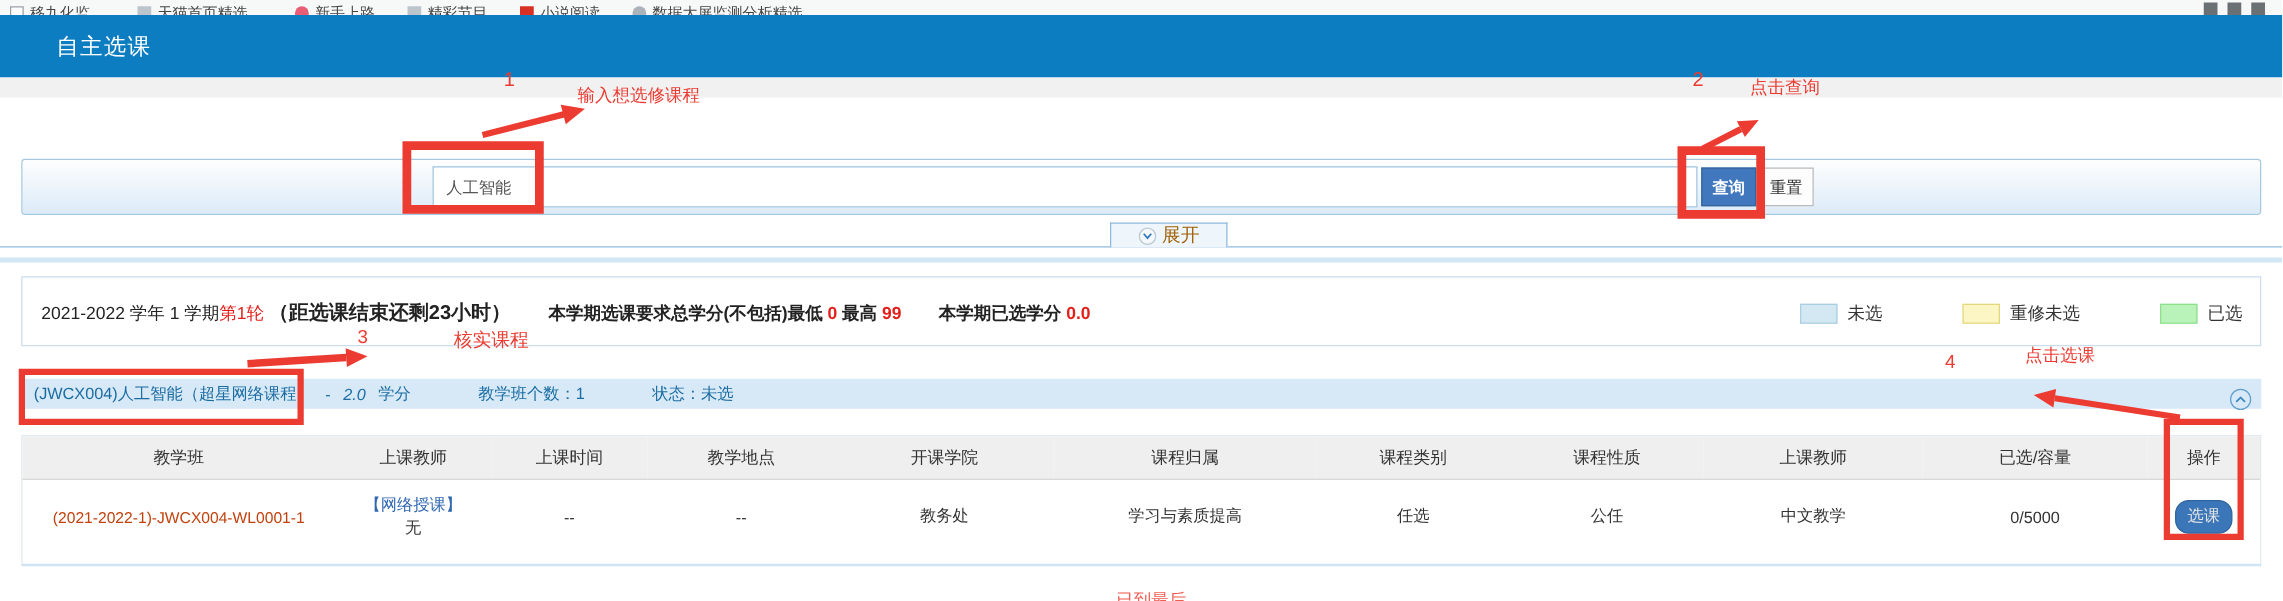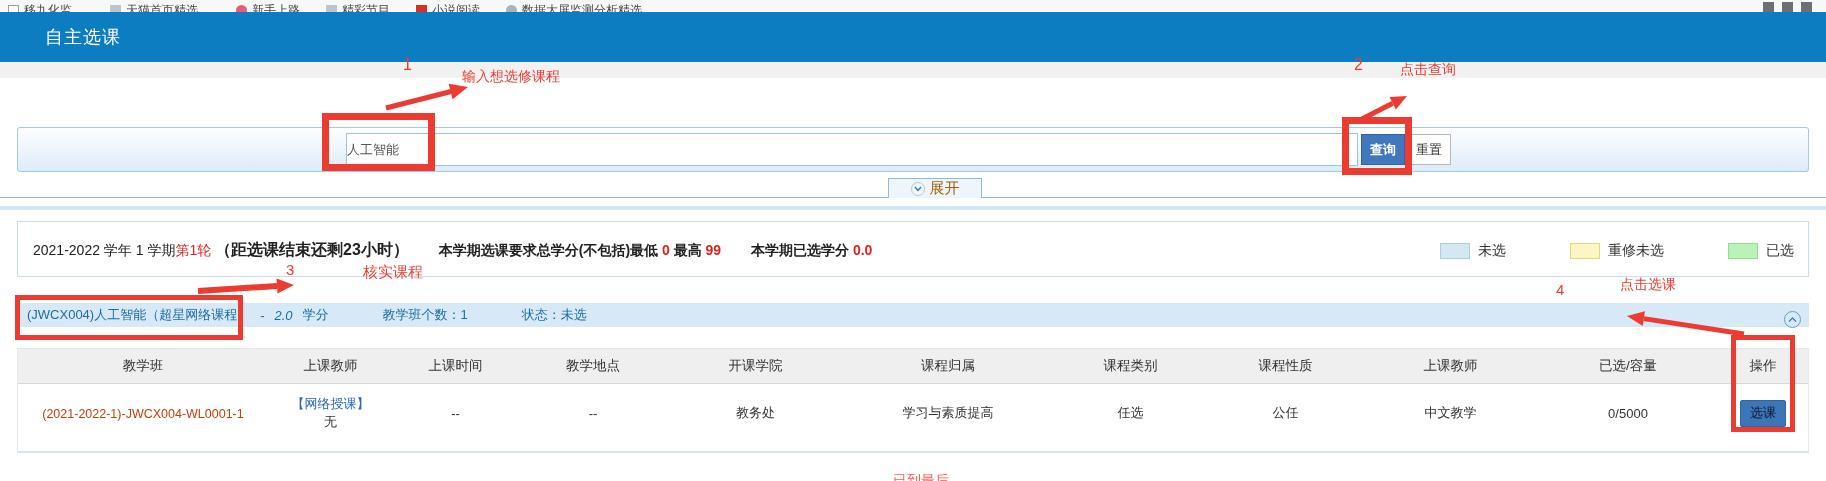--- a/index.html
+++ b/index.html
@@ -18,21 +18,21 @@
   .bm-right { position:absolute; right:14px; top:2px; display:flex; gap:8px; }
   .bm-right .bm-ic { background:#6b7075; }
 
   
   .appbar { position:absolute; left:0; top:12px; width:1826px; height:50px; background:#0d7dc1; }
   .appbar .title { position:absolute; left:45px; top:13px; color:#fff; font-size:18px; letter-spacing:1px; }
   .graystrip { position:absolute; left:0; top:62px; width:1826px; height:16px; background:#f1f1f1; }
 
   
   .search-panel { position:absolute; left:17px; top:127px; width:1792px; height:45px; border:1px solid #a6c8e0; border-radius:3px; background:linear-gradient(#fefefe,#dcebf8); }
-  .kw-input { position:absolute; left:328px; top:5px; width:1012px; height:33px; border:1px solid #9fc3de; background:#fff; font-size:13px; color:#555; font-family:inherit; }
+  .kw-input { position:absolute; left:328px; top:5px; width:1012px; height:33px; border:1px solid #9fc3de; background:#fff; font-size:13px; color:#555; padding-left:10px; font-family:inherit; }
   .btn-query { position:absolute; left:1343px; top:6px; width:44px; height:31px; background:#4077bd; border:1px solid #34649c; color:#fff; font-size:13px; cursor:pointer; font-family:inherit;font-weight:bold; }
   .btn-reset { position:absolute; left:1389px; top:6px; width:44px; height:31px; background:#fdfdfd; border:1px solid #b9b9b9; color:#333; font-size:13px; cursor:pointer; font-family:inherit; }
 
   
   .hairline { position:absolute; left:0; top:197px; width:1826px; height:1px; background:#8ebcdf; }
   .expand-tab { position:absolute; left:888px; top:178px; width:94px; height:20px; background:#eef5fb; border:1px solid #8ebcdf; border-bottom:none; display:flex; align-items:center; justify-content:center; gap:5px; cursor:pointer; z-index:2; }
   .expand-tab .txt { color:#a16207; font-size:15px; }
   .circle-ic { width:14px; height:14px; border-radius:50%; border:1px solid #b9c9d4; background:#f4f8fb; display:flex; align-items:center; justify-content:center; }
   .thickline { position:absolute; left:0; top:206px; width:1826px; height:4px; background:#d2e7f6; }
 
@@ -56,21 +56,21 @@
   .course-bar .gap { display:inline-block; width:44px; }
   .collapse-ic { position:absolute; right:8px; top:8px; width:17px; height:17px; border-radius:50%; border:1px solid #5f9fd0; color:#3a85c0; display:flex; align-items:center; justify-content:center; cursor:pointer; background:transparent; }
 
   
   .tbl-wrap { position:absolute; left:17px; top:348px; width:1792px; height:105px; border:1px solid #e2e9f0; border-bottom:2px solid #cfe4f4; background:#fff; }
   table.classes { width:100%; border-collapse:collapse; table-layout:fixed; }
   table.classes th { height:34px; background:#efefef; border-bottom:1px solid #d8d8d8; font-size:13.5px; font-weight:400; color:#333; text-align:center; }
   table.classes td { height:60px; font-size:13px; color:#333; text-align:center; vertical-align:middle; }
   .link { color:#c2410c; font-size:12.5px; cursor:pointer; text-decoration:none; }
   .tag-blue { color:#2f67b1; }
-  .btn-pick { width:46px; height:27px; background:#3b76b8; border:1px solid #31659f; border-radius:2px; color:#0f172a; font-size:13px; cursor:pointer; font-family:inherit; }
+  .btn-pick { width:46px; height:27px; background:#3b76b8; border:1px solid #31659f; border-radius:11px; color:#e5e5e5; font-size:13px; cursor:pointer; font-family:inherit; }
 
   .end-text { position:absolute; left:893px; top:472px; color:#f05c50; font-size:14px; }
 
   
   .ann { position:absolute; color:#ec3b31; z-index:51; white-space:nowrap; }
   .redbox { position:absolute; border:6px solid #ec3b31; z-index:49; pointer-events:none; }
   #arrows { position:absolute; left:0; top:0; z-index:50; pointer-events:none; }
 </style>
 </head>
 <body>

